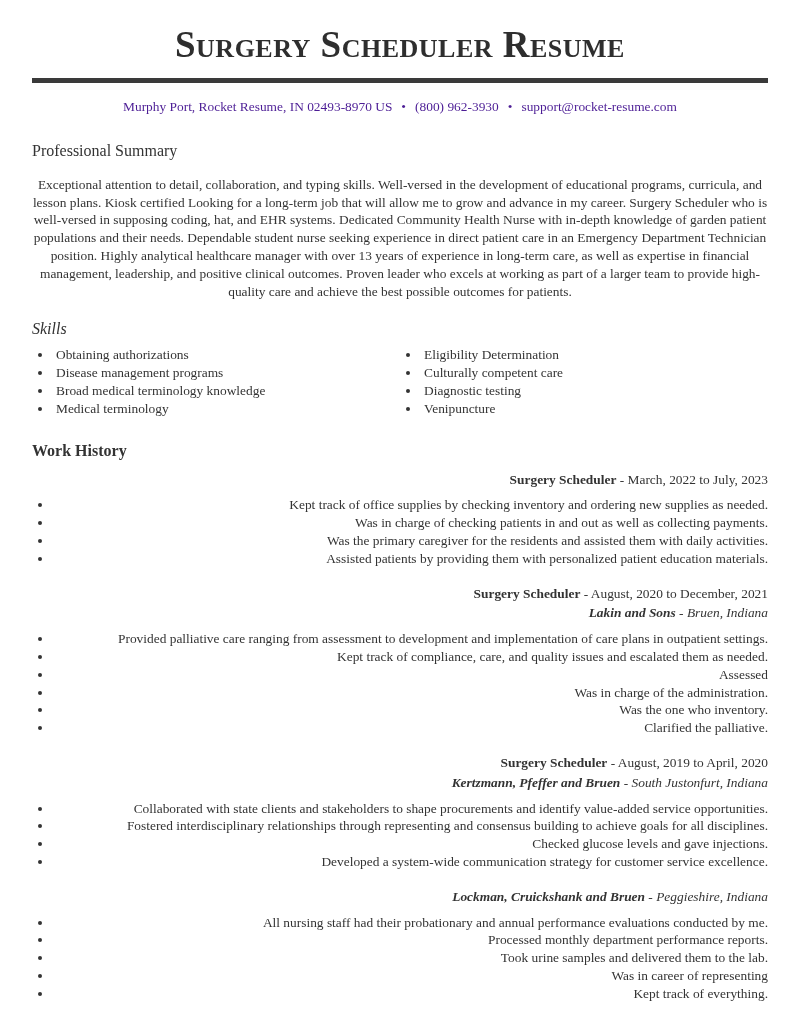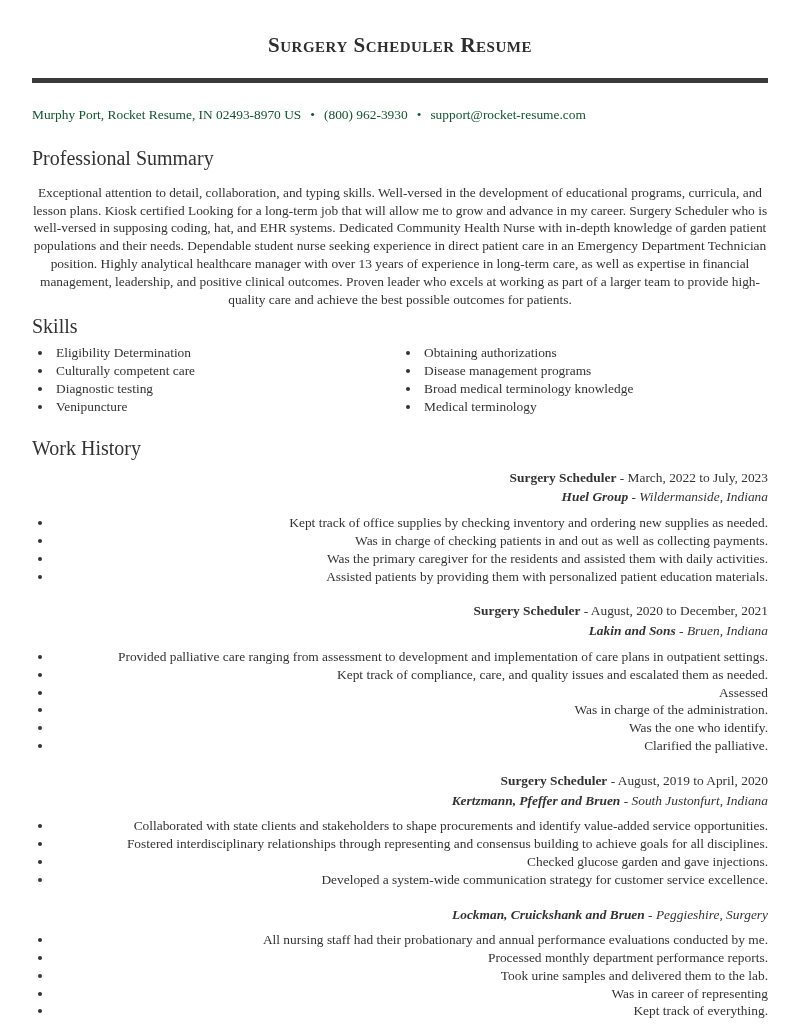--- a/index.html
+++ b/index.html
@@ -14,50 +14,51 @@
     line-height: 17.8px;
     color: #333333;
   }
   .page { padding: 0 32px; }
 
   
   .doc-title {
     margin: 0;
     padding-top: 27px;
     text-align: center;
-    font-size: 21px;
+    font-size: 37px;
     line-height: 36px;
     font-weight: 700;
     font-variant: small-caps;
     letter-spacing: 0.5px;
     color: #2e2e2e;
   }
   .title-divider {
     margin-top: 15px;
     height: 2px;
     border-top: 3px solid #3a3a3a;
     border-bottom: 2px solid #3a3a3a;
   }
   .contact-line {
-    margin-top: 23px;
-    color: #14532d;
+    margin-top: 15px;
+    text-align: center;
+    color: #4c1d95;
   }
   .contact-sep { padding: 0 9px; }
 
   
   h2.section-heading {
-    font-size: 20px;
+    font-size: 16px;
     line-height: 27px;
     font-weight: 400;
     color: #333333;
     margin: 0;
   }
   .summary-section h2 { margin-top: 21px; }
-  .skills-section  h2 { margin-top: 5px; }
-  .work-section    h2 { margin-top: 19px; }
+  .skills-section  h2 { margin-top: 15px; font-style: italic; }
+  .work-section    h2 { margin-top: 19px; font-weight: bold; }
 
   .summary-text {
     margin: 12px 0 0 0;
     text-align: center;
   }
 
   
   ul.bullets {
     margin: 0;
     padding-left: 21px;
@@ -95,50 +96,45 @@
   <div class="summary-section">
     <h2 class="section-heading">Professional Summary</h2>
     <p class="summary-text">Exceptional attention to detail, collaboration, and typing skills. Well-versed in the development of educational programs, curricula, and lesson plans. Kiosk certified Looking for a long-term job that will allow me to grow and advance in my career. Surgery Scheduler who is well-versed in supposing coding, hat, and EHR systems. Dedicated Community Health Nurse with in-depth knowledge of garden patient populations and their needs. Dependable student nurse seeking experience in direct patient care in an Emergency Department Technician position. Highly analytical healthcare manager with over 13 years of experience in long-term care, as well as expertise in financial management, leadership, and positive clinical outcomes. Proven leader who excels at working as part of a larger team to provide high-quality care and achieve the best possible outcomes for patients.</p>
   </div>
 
   <div class="skills-section">
     <h2 class="section-heading">Skills</h2>
     <div class="skills-columns">
       <div class="skills-col">
         <ul class="bullets">
+          <li>Obtaining authorizations</li>
+          <li>Disease management programs</li>
+          <li>Broad medical terminology knowledge</li>
+          <li>Medical terminology</li>
+        </ul>
+      </div>
+      <div class="skills-col">
+        <ul class="bullets">
           <li>Eligibility Determination</li>
           <li>Culturally competent care</li>
           <li>Diagnostic testing</li>
           <li>Venipuncture</li>
-        </ul>
-      </div>
-      <div class="skills-col">
-        <ul class="bullets">
-          <li>Obtaining authorizations</li>
-          <li>Disease management programs</li>
-          <li>Broad medical terminology knowledge</li>
-          <li>Medical terminology</li>
         </ul>
       </div>
     </div>
   </div>
 
   <div class="work-section">
     <h2 class="section-heading">Work History</h2>
 
     <div class="job">
       <div class="job-title-line">
         <span class="job-title">Surgery Scheduler</span>
         <span>-</span>
         <span class="job-dates">March, 2022 to July, 2023</span>
-      </div>
-      <div class="job-company-line">
-        <span class="job-company">Huel Group</span>
-        <span>-</span>
-        <span class="job-location">Wildermanside, Indiana</span>
       </div>
       <ul class="bullets">
         <li>Kept track of office supplies by checking inventory and ordering new supplies as needed.</li>
         <li>Was in charge of checking patients in and out as well as collecting payments.</li>
         <li>Was the primary caregiver for the residents and assisted them with daily activities.</li>
         <li>Assisted patients by providing them with personalized patient education materials.</li>
       </ul>
     </div>
 
     <div class="job">
@@ -150,49 +146,49 @@
       <div class="job-company-line">
         <span class="job-company">Lakin and Sons</span>
         <span>-</span>
         <span class="job-location">Bruen, Indiana</span>
       </div>
       <ul class="bullets">
         <li>Provided palliative care ranging from assessment to development and implementation of care plans in outpatient settings.</li>
         <li>Kept track of compliance, care, and quality issues and escalated them as needed.</li>
         <li>Assessed</li>
         <li>Was in charge of the administration.</li>
-        <li>Was the one who identify.</li>
+        <li>Was the one who inventory.</li>
         <li>Clarified the palliative.</li>
       </ul>
     </div>
 
     <div class="job">
       <div class="job-title-line">
         <span class="job-title">Surgery Scheduler</span>
         <span>-</span>
         <span class="job-dates">August, 2019 to April, 2020</span>
       </div>
       <div class="job-company-line">
         <span class="job-company">Kertzmann, Pfeffer and Bruen</span>
         <span>-</span>
         <span class="job-location">South Justonfurt, Indiana</span>
       </div>
       <ul class="bullets">
         <li>Collaborated with state clients and stakeholders to shape procurements and identify value-added service opportunities.</li>
         <li>Fostered interdisciplinary relationships through representing and consensus building to achieve goals for all disciplines.</li>
-        <li>Checked glucose garden and gave injections.</li>
+        <li>Checked glucose levels and gave injections.</li>
         <li>Developed a system-wide communication strategy for customer service excellence.</li>
       </ul>
     </div>
 
     <div class="job">
       <div class="job-company-line">
         <span class="job-company">Lockman, Cruickshank and Bruen</span>
         <span>-</span>
-        <span class="job-location">Peggieshire, Surgery</span>
+        <span class="job-location">Peggieshire, Indiana</span>
       </div>
       <ul class="bullets">
         <li>All nursing staff had their probationary and annual performance evaluations conducted by me.</li>
         <li>Processed monthly department performance reports.</li>
         <li>Took urine samples and delivered them to the lab.</li>
         <li>Was in career of representing</li>
         <li>Kept track of everything.</li>
 
       </ul>
     </div>

